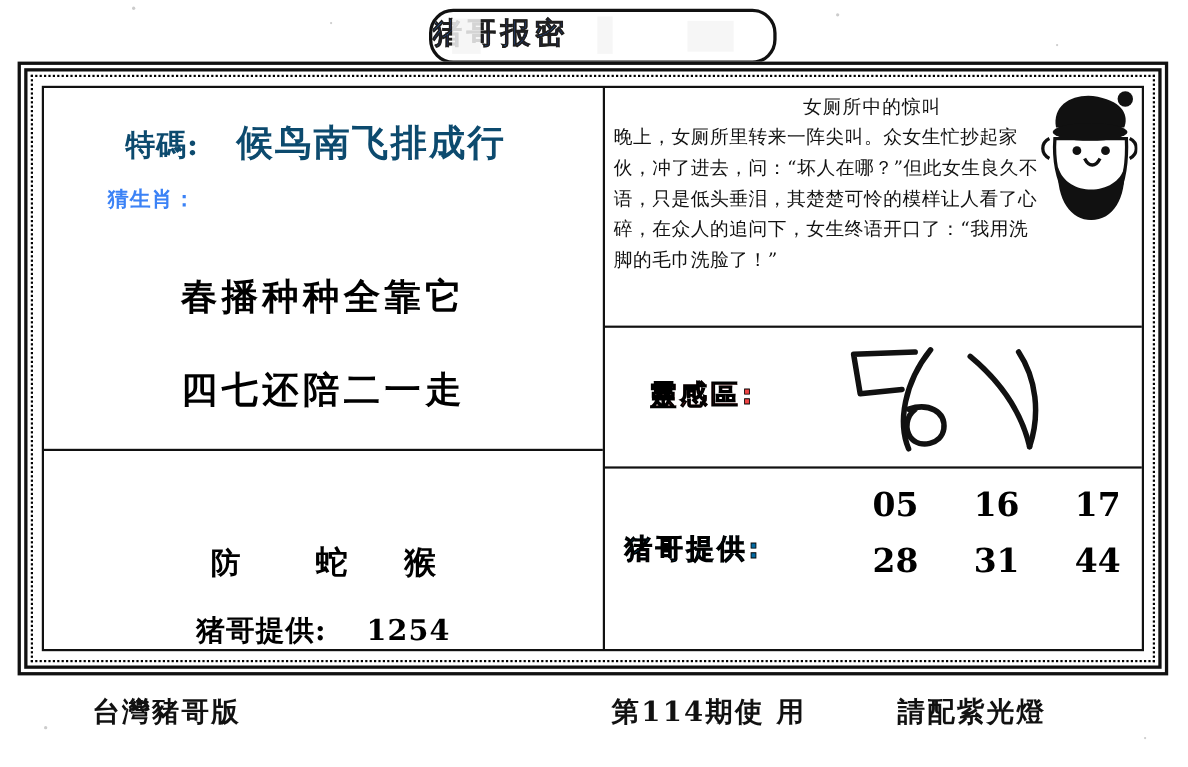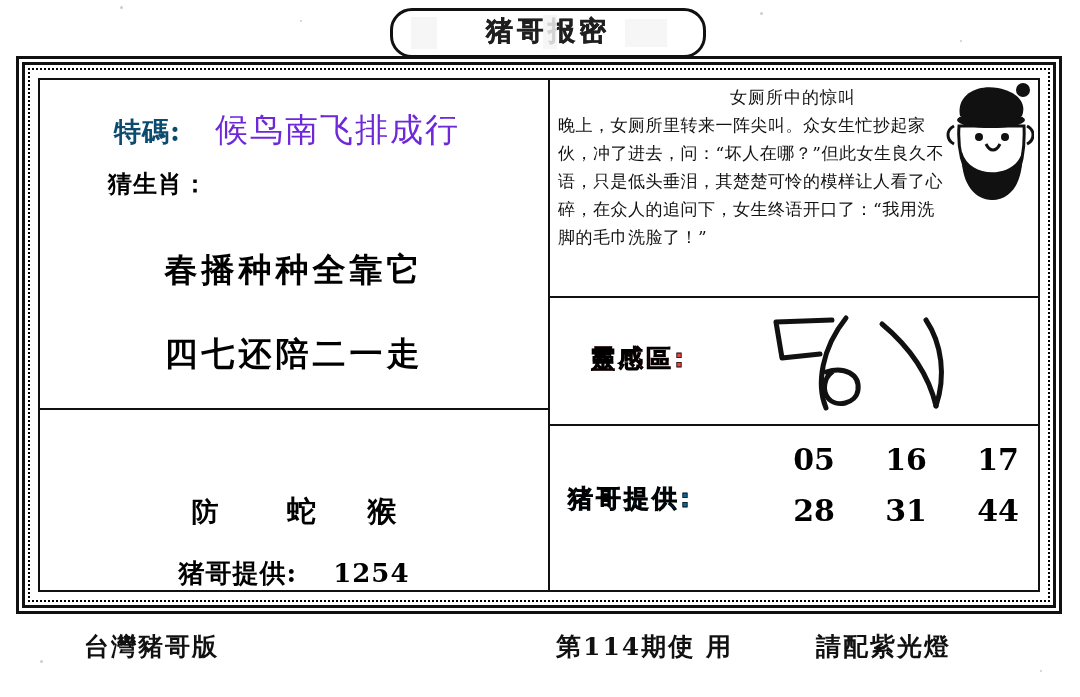--- a/index.html
+++ b/index.html
@@ -26,26 +26,26 @@
     border-radius: 22px / 22px;
     background: #fff;
     overflow: hidden;
   }
   #banner .banner-text {
     position: absolute;
     left: 0; top: 0;
     width: 100%;
     height: 100%;
     line-height: 40px;
-    text-align: center;
+    text-align: left;
     font-family: "DejaVu Sans", sans-serif;
     font-weight: bold;
     font-size: 27px;
     letter-spacing: 4px;
-    color: #000000;
+    color: #0369a1;
     -webkit-text-stroke: 0.5px #000;
     filter: blur(0.4px) contrast(140%);
     opacity: 0.88;
   }
   #banner .smudge {
     position: absolute;
     background: #f4f4f4;
     opacity: 0.85;
   }
 
@@ -107,34 +107,34 @@
     margin-left: 74px;
     font-family: "DejaVu Serif", serif;
     font-weight: bold;
     font-size: 27px;
     color: #0c4a6e;
     letter-spacing: 1px;
   }
   .val-special {
     margin-left: 34px;
     font-family: "DejaVu Serif", serif;
-    font-weight: normal;
+    font-weight: bold;
     font-size: 33px;
     letter-spacing: 2px;
-    color: #6d28d9;
+    color: #0c4a6e;
   }
   .lbl-zodiac {
     position: absolute;
-    left: 68px;
+    left: 58px;
     top: 88px;
     font-family: "DejaVu Serif", serif;
     font-weight: bold;
-    font-size: 24px;
+    font-size: 19px;
     letter-spacing: 1px;
-    color: #000000;
+    color: #3b82f6;
   }
   .riddle {
     position: absolute;
     width: 100%;
     text-align: center;
     font-family: "DejaVu Serif", serif;
     font-weight: bold;
     font-size: 33px;
     letter-spacing: 4px;
     color: #000;

